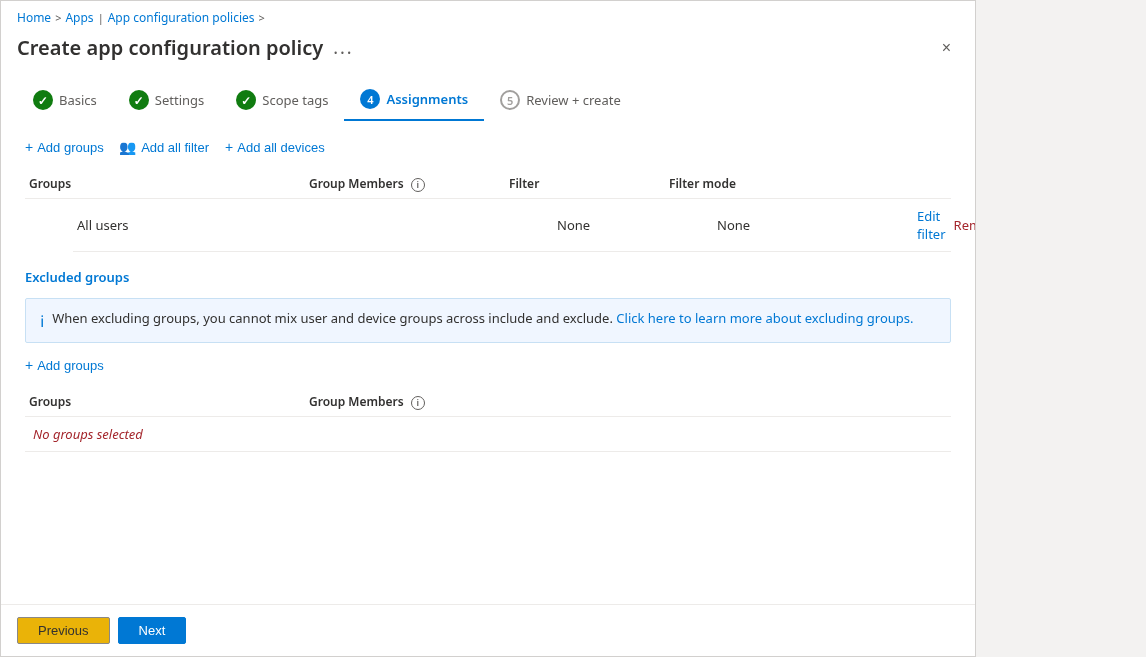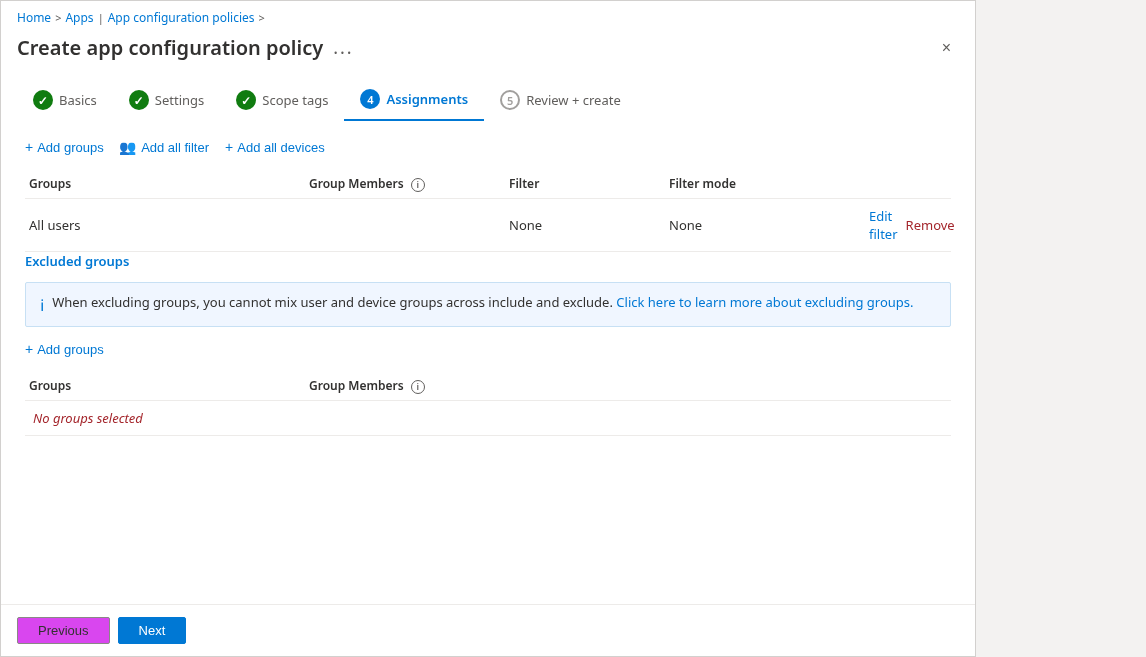--- a/index.html
+++ b/index.html
@@ -27,35 +27,35 @@
     .content { flex: 1; padding: 16px 24px; overflow-y: auto; }
 
     .section-title { font-size: 13px; font-weight: 600; color: #0078d4; margin-bottom: 8px; }
 
     .action-bar { display: flex; align-items: center; gap: 16px; margin-bottom: 12px; }
     .action-btn { display: flex; align-items: center; gap: 4px; color: #0078d4; background: none; border: none; cursor: pointer; font-size: 13px; padding: 2px 0; }
     .action-btn .icon { font-size: 14px; }
 
     .table-container { width: 100%; }
     .table-header { display: grid; grid-template-columns: 280px 200px 160px 200px 1fr 1fr; border-bottom: 1px solid #edebe9; padding: 6px 0; }
-    .table-row-data { display: grid; grid-template-columns: 280px 200px 160px 200px 1fr 1fr; padding: 8px 0; border-bottom: 1px solid #edebe9; align-items: center; }
+    .table-row-data { display: grid; grid-template-columns: 280px 200px 160px 200px 1fr 1fr; padding: 8px 0; border-bottom: 1px solid #edebe9; align-items: center; margin-left: 48px; }
     .col-header { font-size: 12px; font-weight: 600; color: #323130; padding: 0 4px; }
     .col-cell { font-size: 13px; color: #323130; padding: 0 4px; }
     .col-cell.link { color: #0078d4; cursor: pointer; }
     .col-cell.danger { color: #a4262c; cursor: pointer; }
 
     .info-box { background: #f0f6ff; border: 1px solid #c7e0f4; border-radius: 2px; padding: 10px 14px; display: flex; align-items: flex-start; gap: 8px; margin: 12px 0; }
     .info-icon { color: #0078d4; font-size: 16px; flex-shrink: 0; margin-top: 1px; }
     .info-text { font-size: 13px; color: #323130; line-height: 1.4; }
     .info-text a { color: #0078d4; text-decoration: none; }
 
-    .excluded-section { }
+    .excluded-section { margin-top: 16px; }
 
     .footer { padding: 12px 16px; border-top: 1px solid #edebe9; display: flex; align-items: center; gap: 8px; background: #fff; }
-    .btn-secondary { padding: 5px 20px; border: 1px solid #8a8886; background: #d946ef; color: #323130; font-size: 13px; cursor: pointer; border-radius: 2px; }
+    .btn-secondary { padding: 5px 20px; border: 1px solid #8a8886; background: #eab308; color: #323130; font-size: 13px; cursor: pointer; border-radius: 2px; }
     .btn-primary { padding: 5px 20px; border: 1px solid #0078d4; background: #0078d4; color: #fff; font-size: 13px; cursor: pointer; border-radius: 2px; }
 
     .info-circle { display: inline-flex; align-items: center; justify-content: center; width: 14px; height: 14px; border-radius: 50%; border: 1px solid #605e5c; color: #605e5c; font-size: 9px; font-weight: 600; margin-left: 4px; cursor: help; }
 
     .no-groups { font-size: 13px; color: #a4262c; padding: 8px 4px; font-style: italic; }
 
     .excluded-table-header { display: grid; grid-template-columns: 280px 200px; border-bottom: 1px solid #edebe9; padding: 6px 0; margin-top: 8px; }
   </style>
 </head>
 <body>

